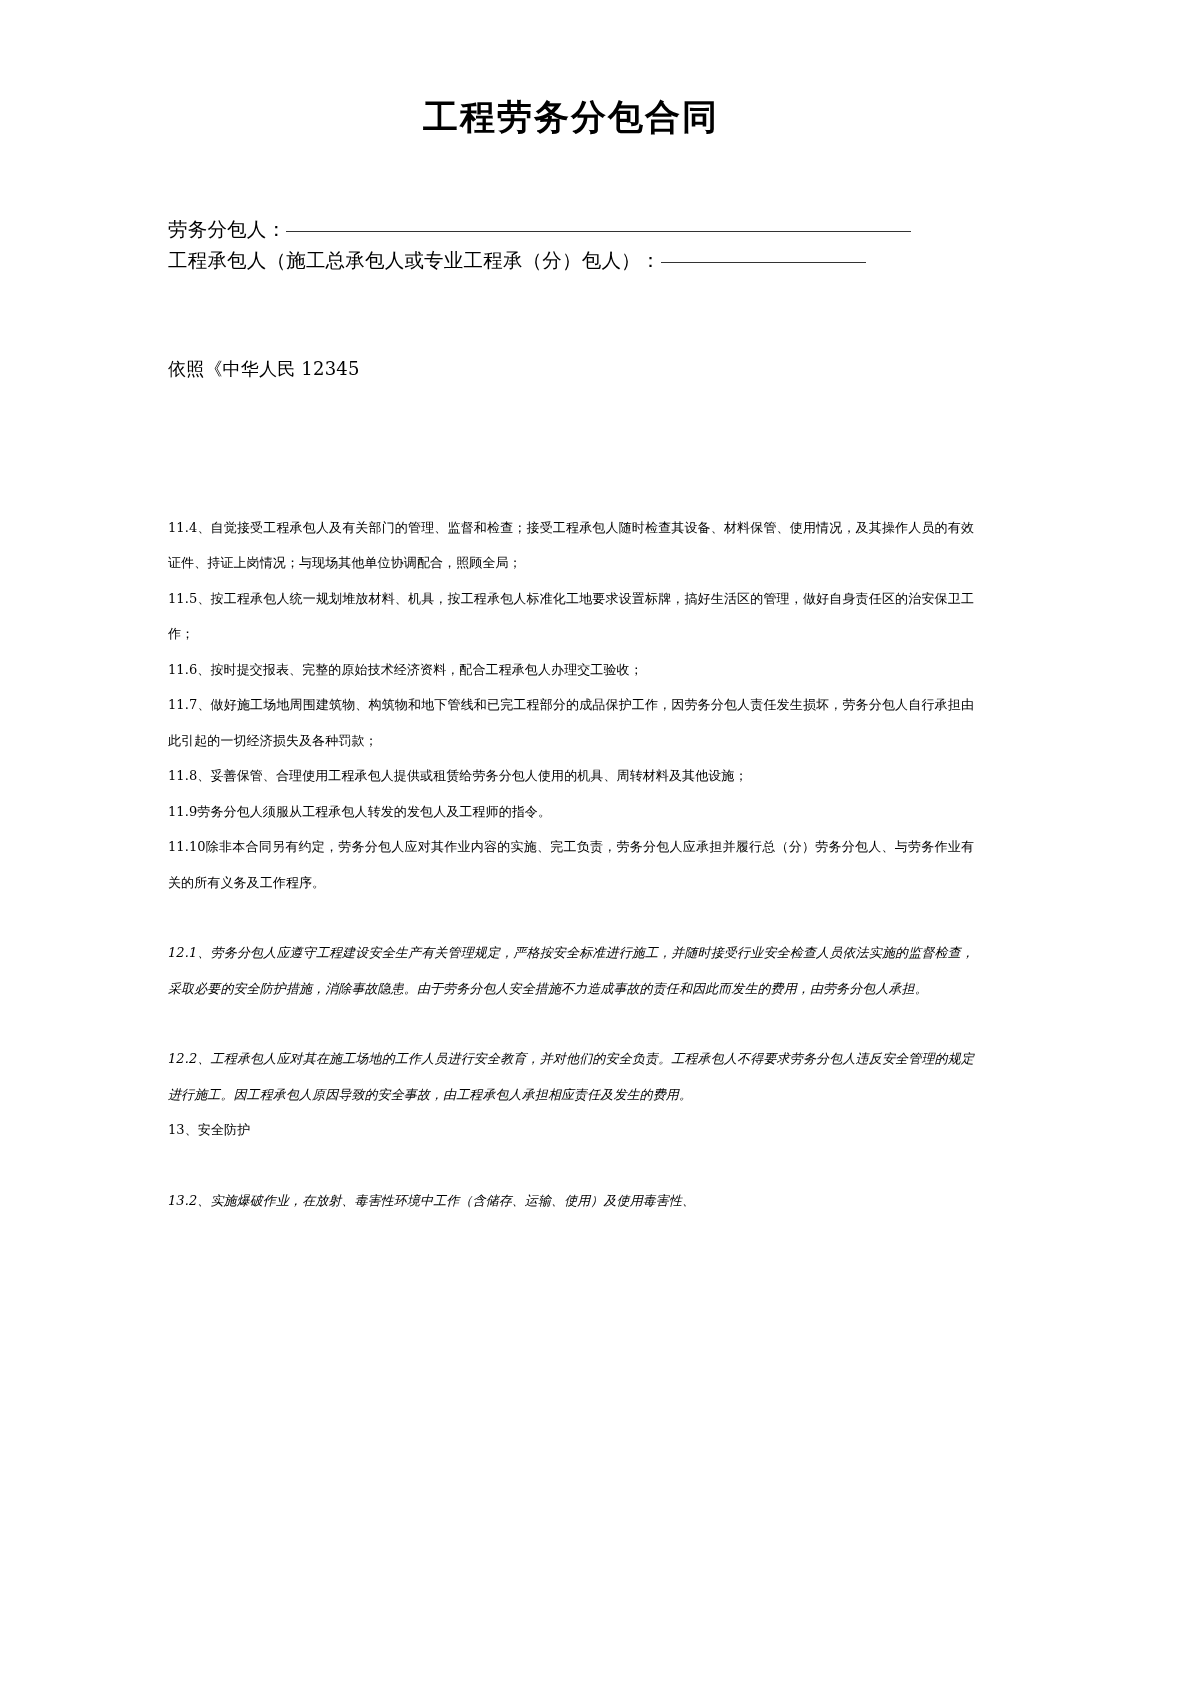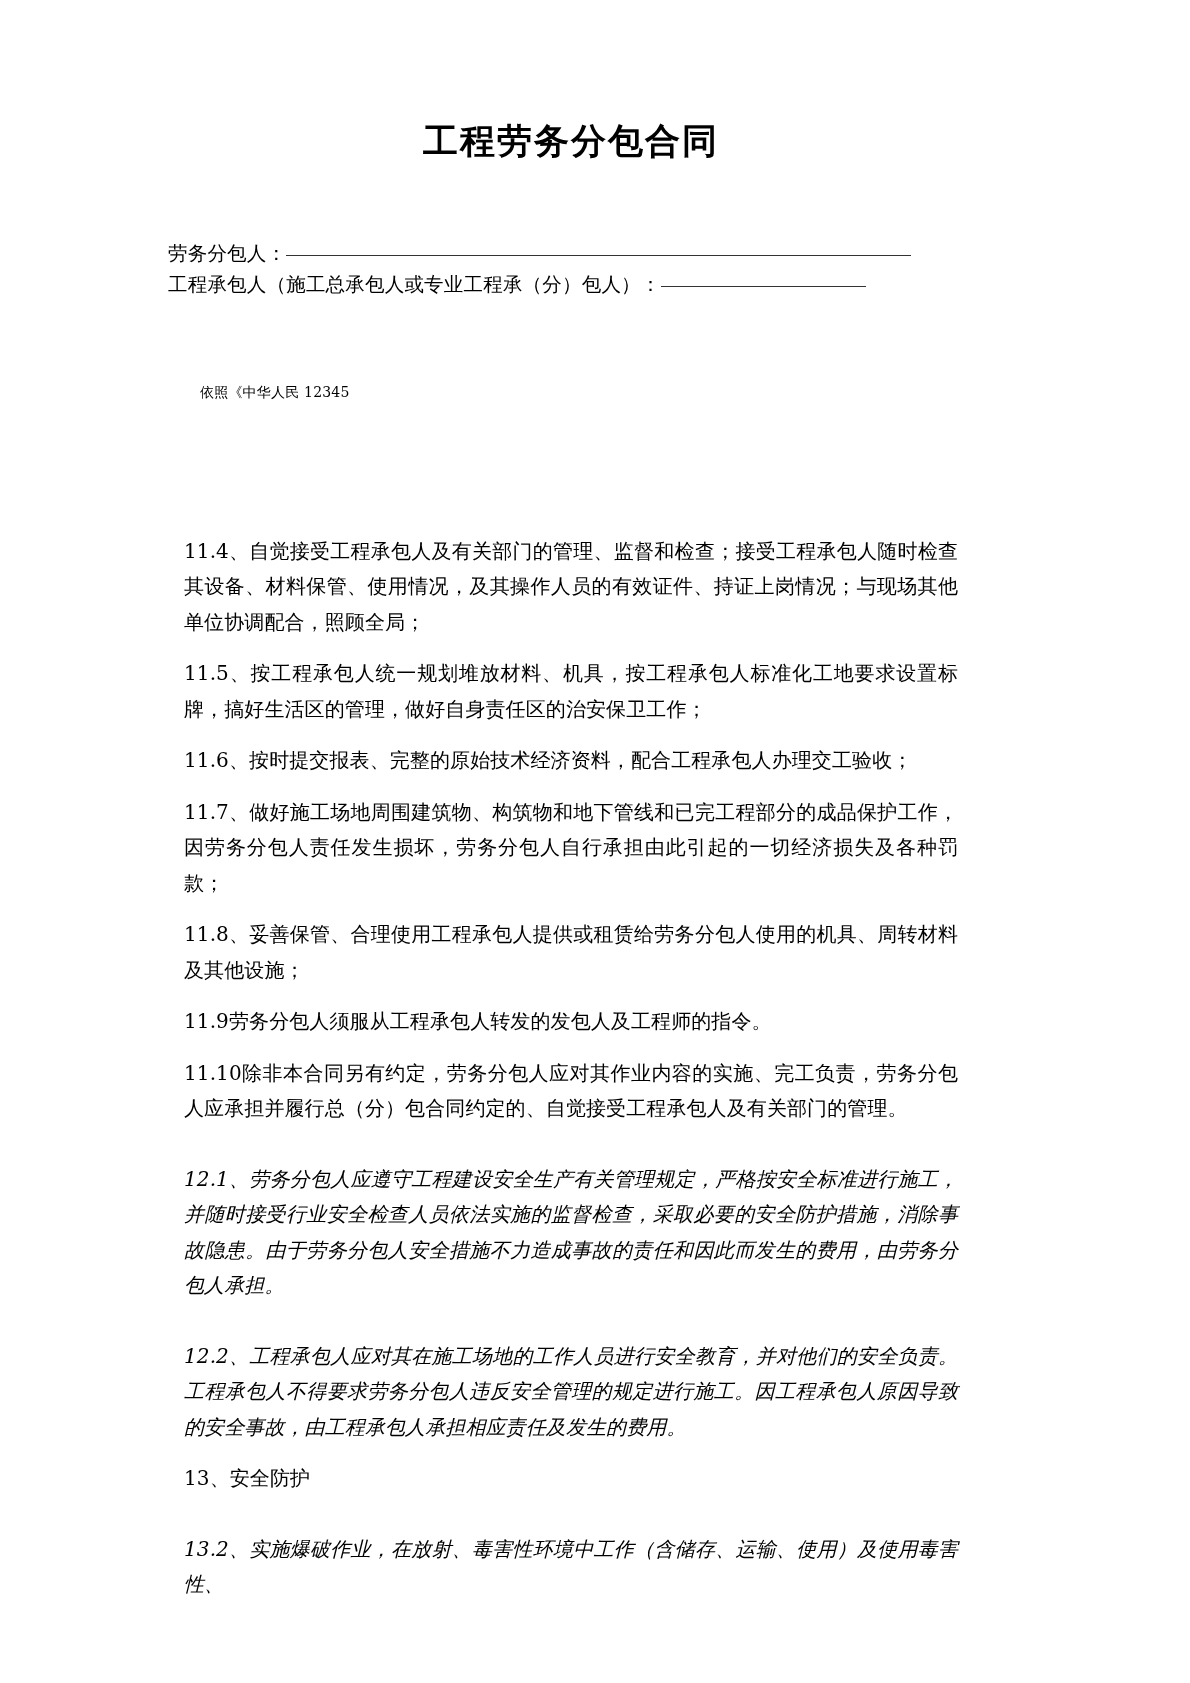--- a/index.html
+++ b/index.html
@@ -26,21 +26,21 @@
     left: 168px;
     top: 0;
     width: 806px;
   }
   .doc-title {
     text-align: center;
     font-size: 35px;
     font-weight: bold;
     letter-spacing: 2px;
     margin: 0;
-    padding-top: 120px;
+    padding-top: 96px;
     line-height: 1.25;
     font-family: "DejaVu Sans", "Liberation Sans", sans-serif;
   }
   .party-block {
     margin-top: 74px;
   }
   .party-line {
     font-size: 19.5px;
     line-height: 31px;
     white-space: nowrap;
@@ -50,35 +50,34 @@
     display: inline-block;
     border-bottom: 1px solid #333;
     vertical-align: 4px;
     height: 0;
   }
   .rule-a { width: 205px; }
   .rule-b { width: 625px; }
 
   .citation {
     margin-top: 77px;
-    font-size: 14px;
+    font-size: 18px;
     line-height: 31px;
     letter-spacing: 0.2px;
-    margin-left: 32px;
   }
 
   .body-block {
     margin-top: 126px;
   }
   .para {
-    font-size: 20px;
+    font-size: 13px;
     line-height: 35.5px;
     text-align: justify;
     text-justify: inter-ideograph;
-    margin: 16px;
+    margin: 0;
     letter-spacing: 0.1px;
   }
   .para.spaced-before {
     margin-top: 35px;
     font-style: italic;
   }
 </style>
 </head>
 <body>
 
@@ -94,21 +93,21 @@
 
     <div class="citation">依照《中华人民 12345</div>
 
     <div class="body-block">
       <p class="para">11.4、自觉接受工程承包人及有关部门的管理、监督和检查；接受工程承包人随时检查其设备、材料保管、使用情况，及其操作人员的有效证件、持证上岗情况；与现场其他单位协调配合，照顾全局；</p>
       <p class="para">11.5、按工程承包人统一规划堆放材料、机具，按工程承包人标准化工地要求设置标牌，搞好生活区的管理，做好自身责任区的治安保卫工作；</p>
       <p class="para">11.6、按时提交报表、完整的原始技术经济资料，配合工程承包人办理交工验收；</p>
       <p class="para">11.7、做好施工场地周围建筑物、构筑物和地下管线和已完工程部分的成品保护工作，因劳务分包人责任发生损坏，劳务分包人自行承担由此引起的一切经济损失及各种罚款；</p>
       <p class="para">11.8、妥善保管、合理使用工程承包人提供或租赁给劳务分包人使用的机具、周转材料及其他设施；</p>
       <p class="para">11.9劳务分包人须服从工程承包人转发的发包人及工程师的指令。</p>
-      <p class="para">11.10除非本合同另有约定，劳务分包人应对其作业内容的实施、完工负责，劳务分包人应承担并履行总（分）包合同约定的、自觉接受工程承包人及有关部门的管理。</p>
+      <p class="para">11.10除非本合同另有约定，劳务分包人应对其作业内容的实施、完工负责，劳务分包人应承担并履行总（分）劳务分包人、与劳务作业有关的所有义务及工作程序。</p>
       <p class="para spaced-before">12.1、劳务分包人应遵守工程建设安全生产有关管理规定，严格按安全标准进行施工，并随时接受行业安全检查人员依法实施的监督检查，采取必要的安全防护措施，消除事故隐患。由于劳务分包人安全措施不力造成事故的责任和因此而发生的费用，由劳务分包人承担。</p>
       <p class="para spaced-before">12.2、工程承包人应对其在施工场地的工作人员进行安全教育，并对他们的安全负责。工程承包人不得要求劳务分包人违反安全管理的规定进行施工。因工程承包人原因导致的安全事故，由工程承包人承担相应责任及发生的费用。</p>
       <p class="para">13、安全防护</p>
       <p class="para spaced-before">13.2、实施爆破作业，在放射、毒害性环境中工作（含储存、运输、使用）及使用毒害性、</p>
     </div>
 
   </div>
 </div>
 
 </body></html>

